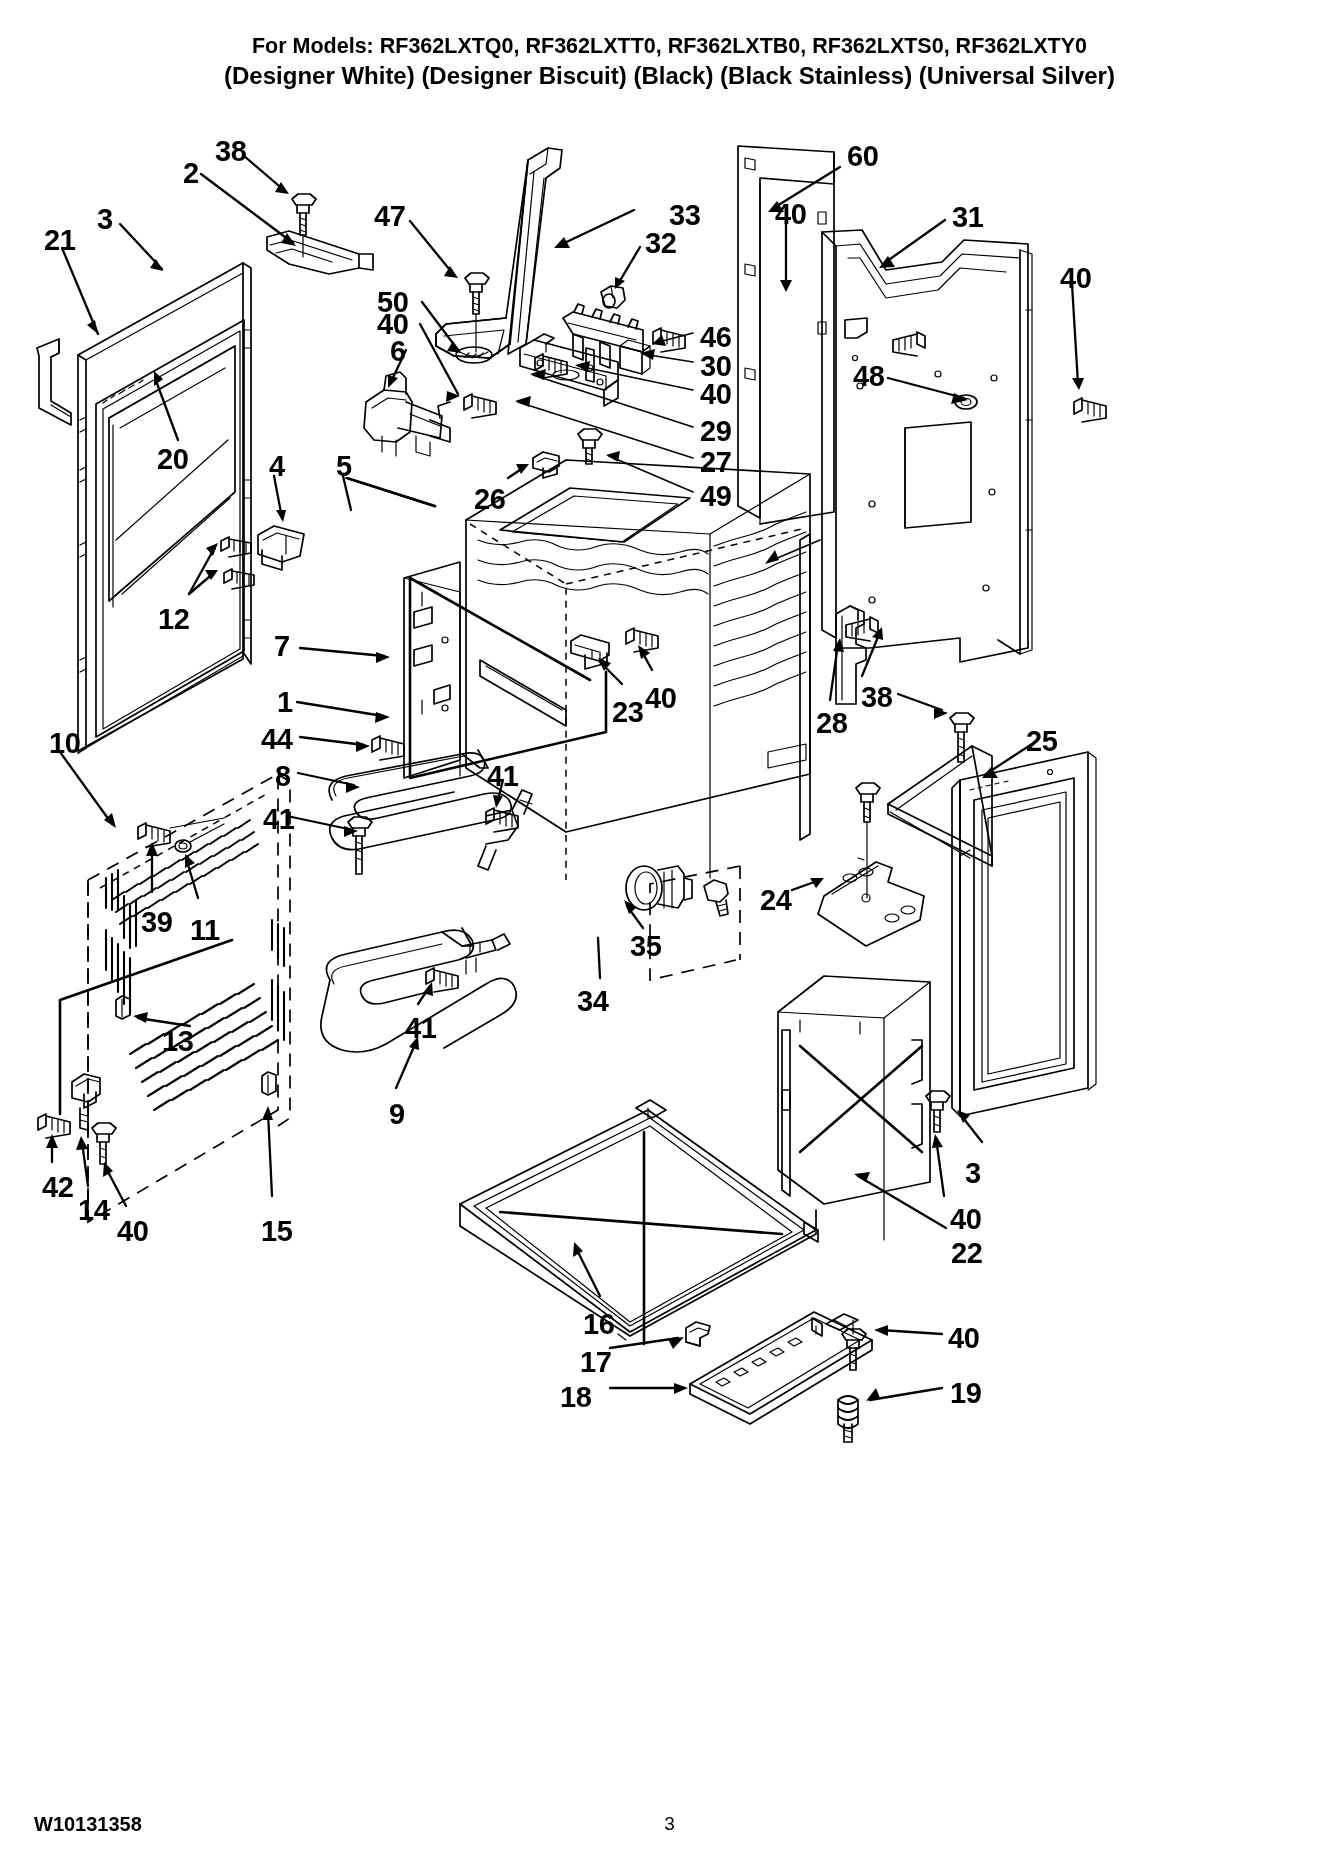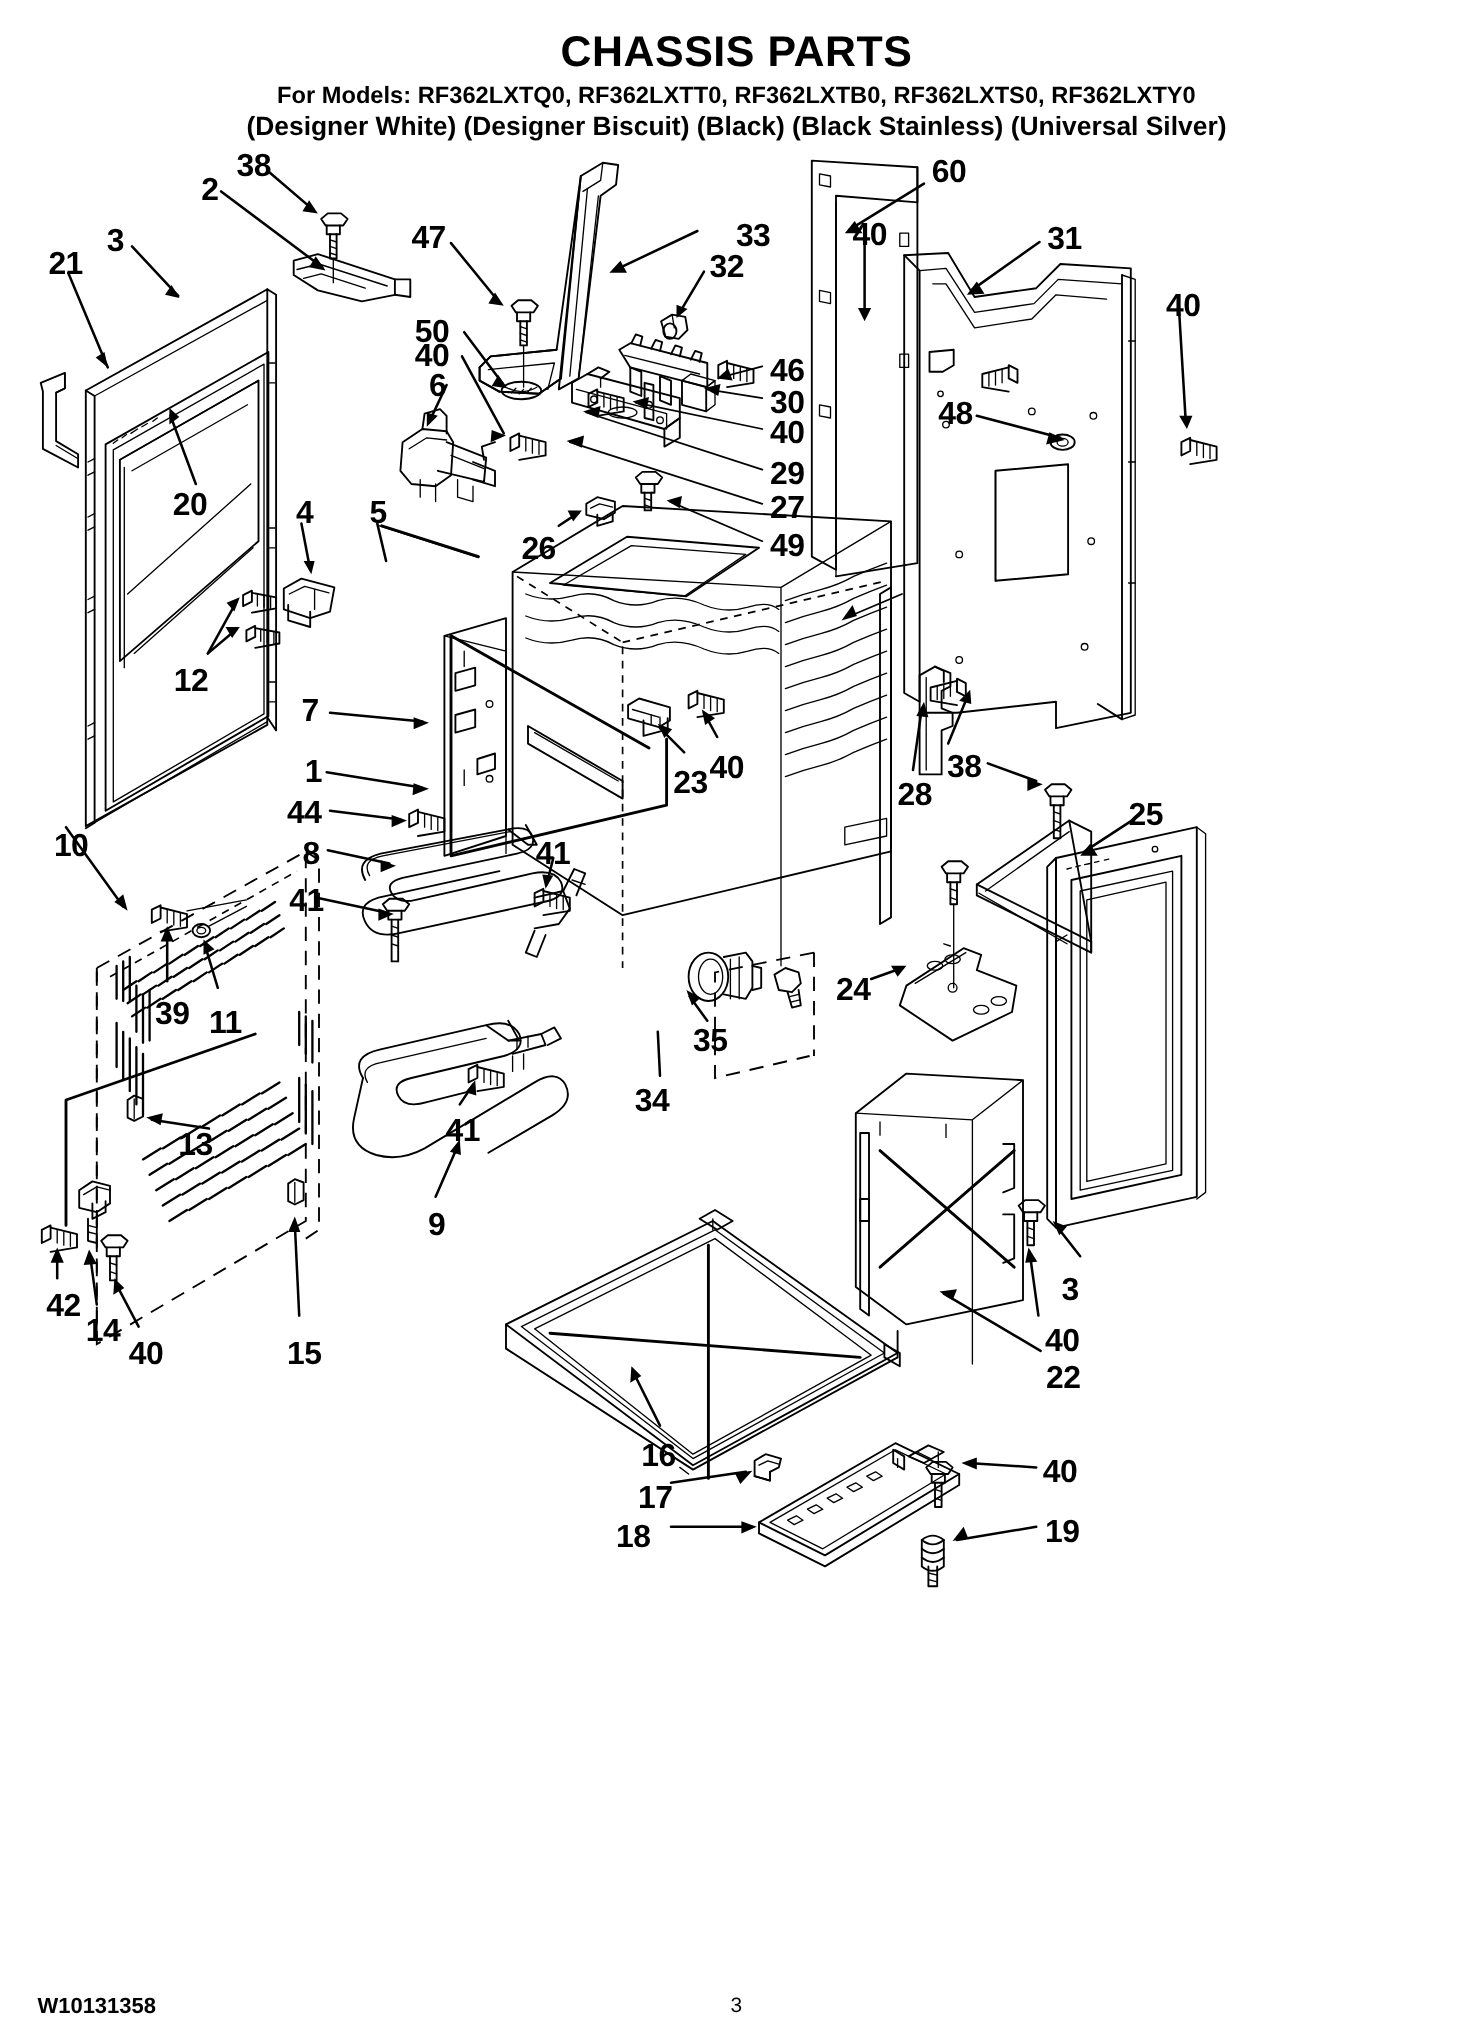--- a/index.html
+++ b/index.html
@@ -36,21 +36,20 @@
   #art .fillk{fill:#000;stroke:none;}
   #art .lead{fill:none;stroke:#000;stroke-width:2.3;stroke-linecap:round;}
   #art .leadthin{fill:none;stroke:#000;stroke-width:1.6;stroke-linecap:round;}
 </style>
 </head>
 <body>
 
 <div id="sheet">
 
   <div class="titlewrap">
-    <div class="t1">CHASSIS PARTS</div>
     <div class="t2">For Models: RF362LXTQ0, RF362LXTT0, RF362LXTB0, RF362LXTS0, RF362LXTY0</div>
     <div class="t3">(Designer White) (Designer Biscuit) (Black) (Black Stainless) (Universal Silver)</div>
   </div>
 
   <svg id="art" viewBox="0 0 1339 1849">
 
     <g>
       <path class="ln" d="M37 348 l22 -9 l0 14 l-8 4 l0 44 l20 12 l0 12 l-32 -17 l0 -52 z"></path>
       <path class="ln-t" d="M59 353 l-8 4 M59 339 l0 14"></path>
       <path class="ln-t" d="M51 405 l20 12"></path>
@@ -740,21 +739,21 @@
       <div class="cn" style="left: 277px; top: 688px;">1</div>
       <div class="cn" style="left: 261px; top: 725px;">44</div>
       <div class="cn" style="left: 275px; top: 762px;">8</div>
       <div class="cn" style="left: 263px; top: 805px;">41</div>
       <div class="cn" style="left: 487px; top: 762px;">41</div>
       <div class="cn" style="left: 612px; top: 698px;">23</div>
       <div class="cn" style="left: 645px; top: 684px;">40</div>
       <div class="cn" style="left: 816px; top: 709px;">28</div>
       <div class="cn" style="left: 861px; top: 683px;">38</div>
       <div class="cn" style="left: 1026px; top: 727px;">25</div>
-      <div class="cn" style="left: 49px; top: 755px; text-align: right;">10</div>
+      <div class="cn" style="left: 49px; top: 729px; text-align: right;">10</div>
       <div class="cn" style="left: 141px; top: 908px;">39</div>
       <div class="cn" style="left: 190px; top: 916px; text-align: right;">11</div>
       <div class="cn" style="left: 162px; top: 1027px; text-align: right;">13</div>
       <div class="cn" style="left: 42px; top: 1173px;">42</div>
       <div class="cn" style="left: 78px; top: 1196px;">14</div>
       <div class="cn" style="left: 117px; top: 1217px;">40</div>
       <div class="cn" style="left: 261px; top: 1217px;">15</div>
       <div class="cn" style="left: 405px; top: 1014px;">41</div>
       <div class="cn" style="left: 389px; top: 1100px;">9</div>
       <div class="cn" style="left: 630px; top: 932px;">35</div>

